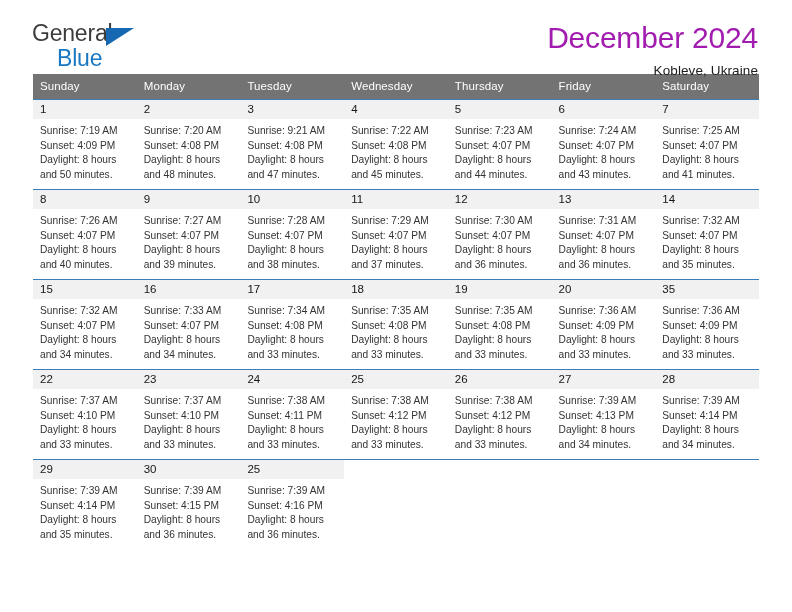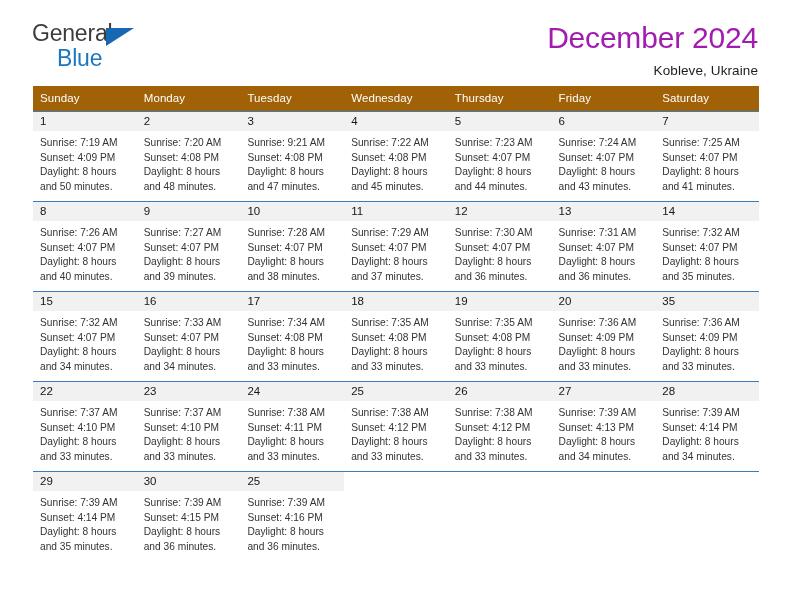--- a/index.html
+++ b/index.html
@@ -19,21 +19,21 @@
   .page {
     position: relative;
     width: 792px;
     height: 612px;
     padding: 0;
   }
 
   
   .topbar {
     position: relative;
-    height: 86px;
+    height: 74px;
     padding: 22px 34px 0 32px;
     display: flex;
     align-items: flex-start;
     justify-content: space-between;
   }
 
   .brand {
     position: relative;
     width: 150px;
     height: 52px;
@@ -88,21 +88,21 @@
 
   
   .calendar {
     margin: 0 33px 0 33px;
     width: 726px;
   }
 
   .dow-row {
     display: grid;
     grid-template-columns: repeat(7, 1fr);
-    background: #a16207;
+    background: #737373;
   }
   .dow {
     color: #ffffff;
     font-size: 11.5px;
     padding: 5px 0 5px 7px;
     line-height: 1.3;
     letter-spacing: 0.1px;
   }
 
   .week {

